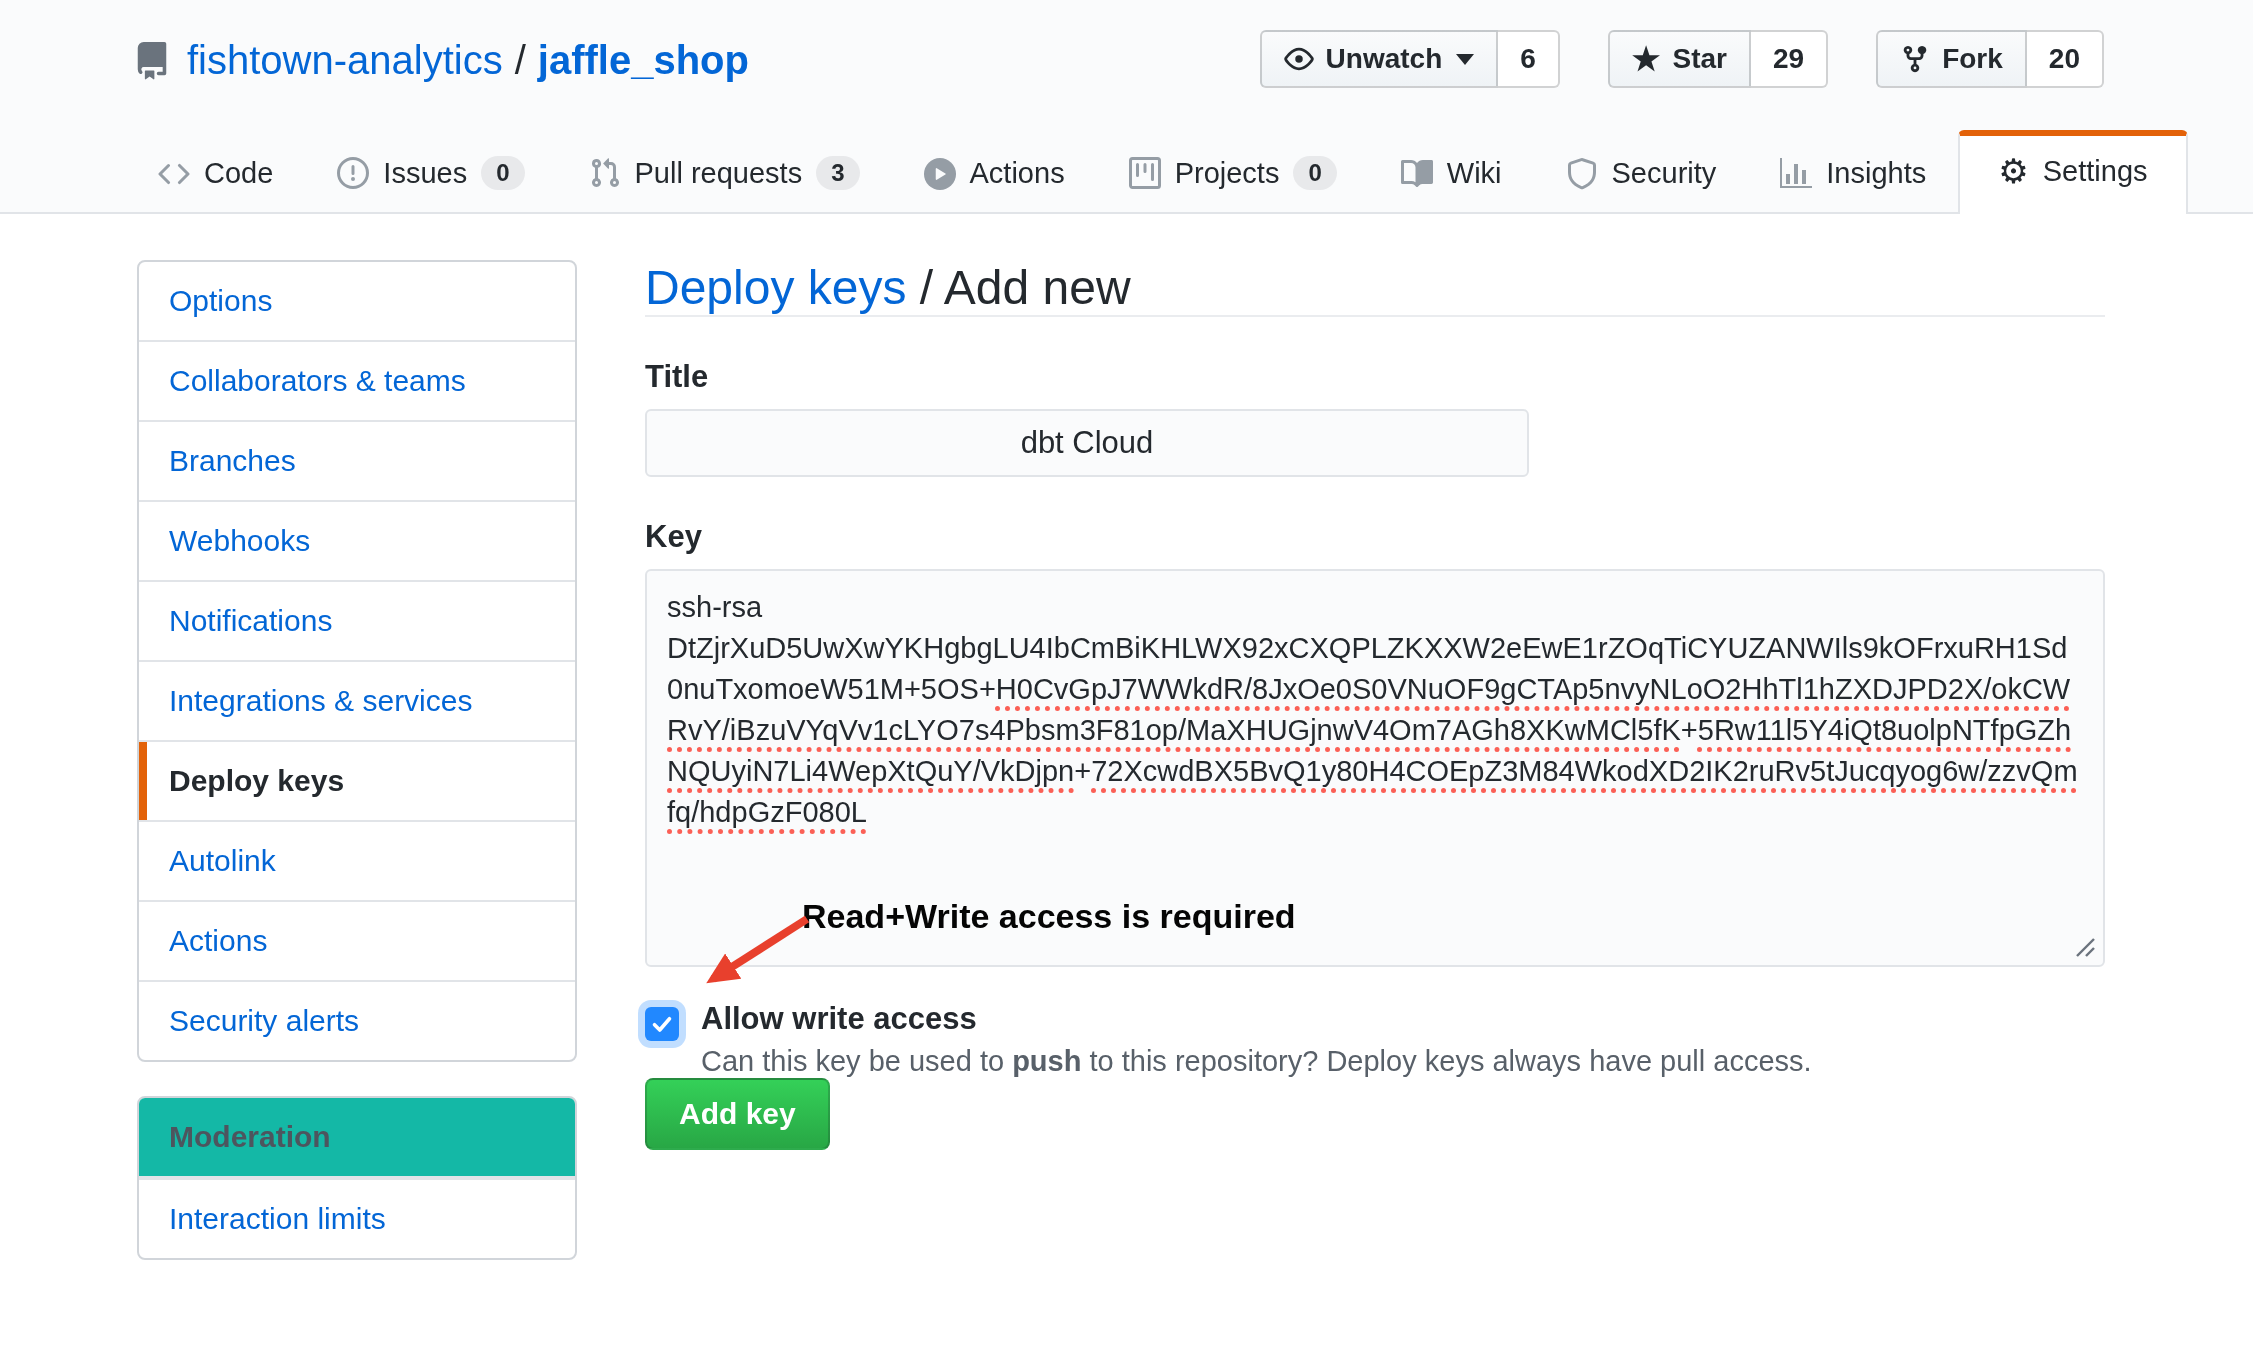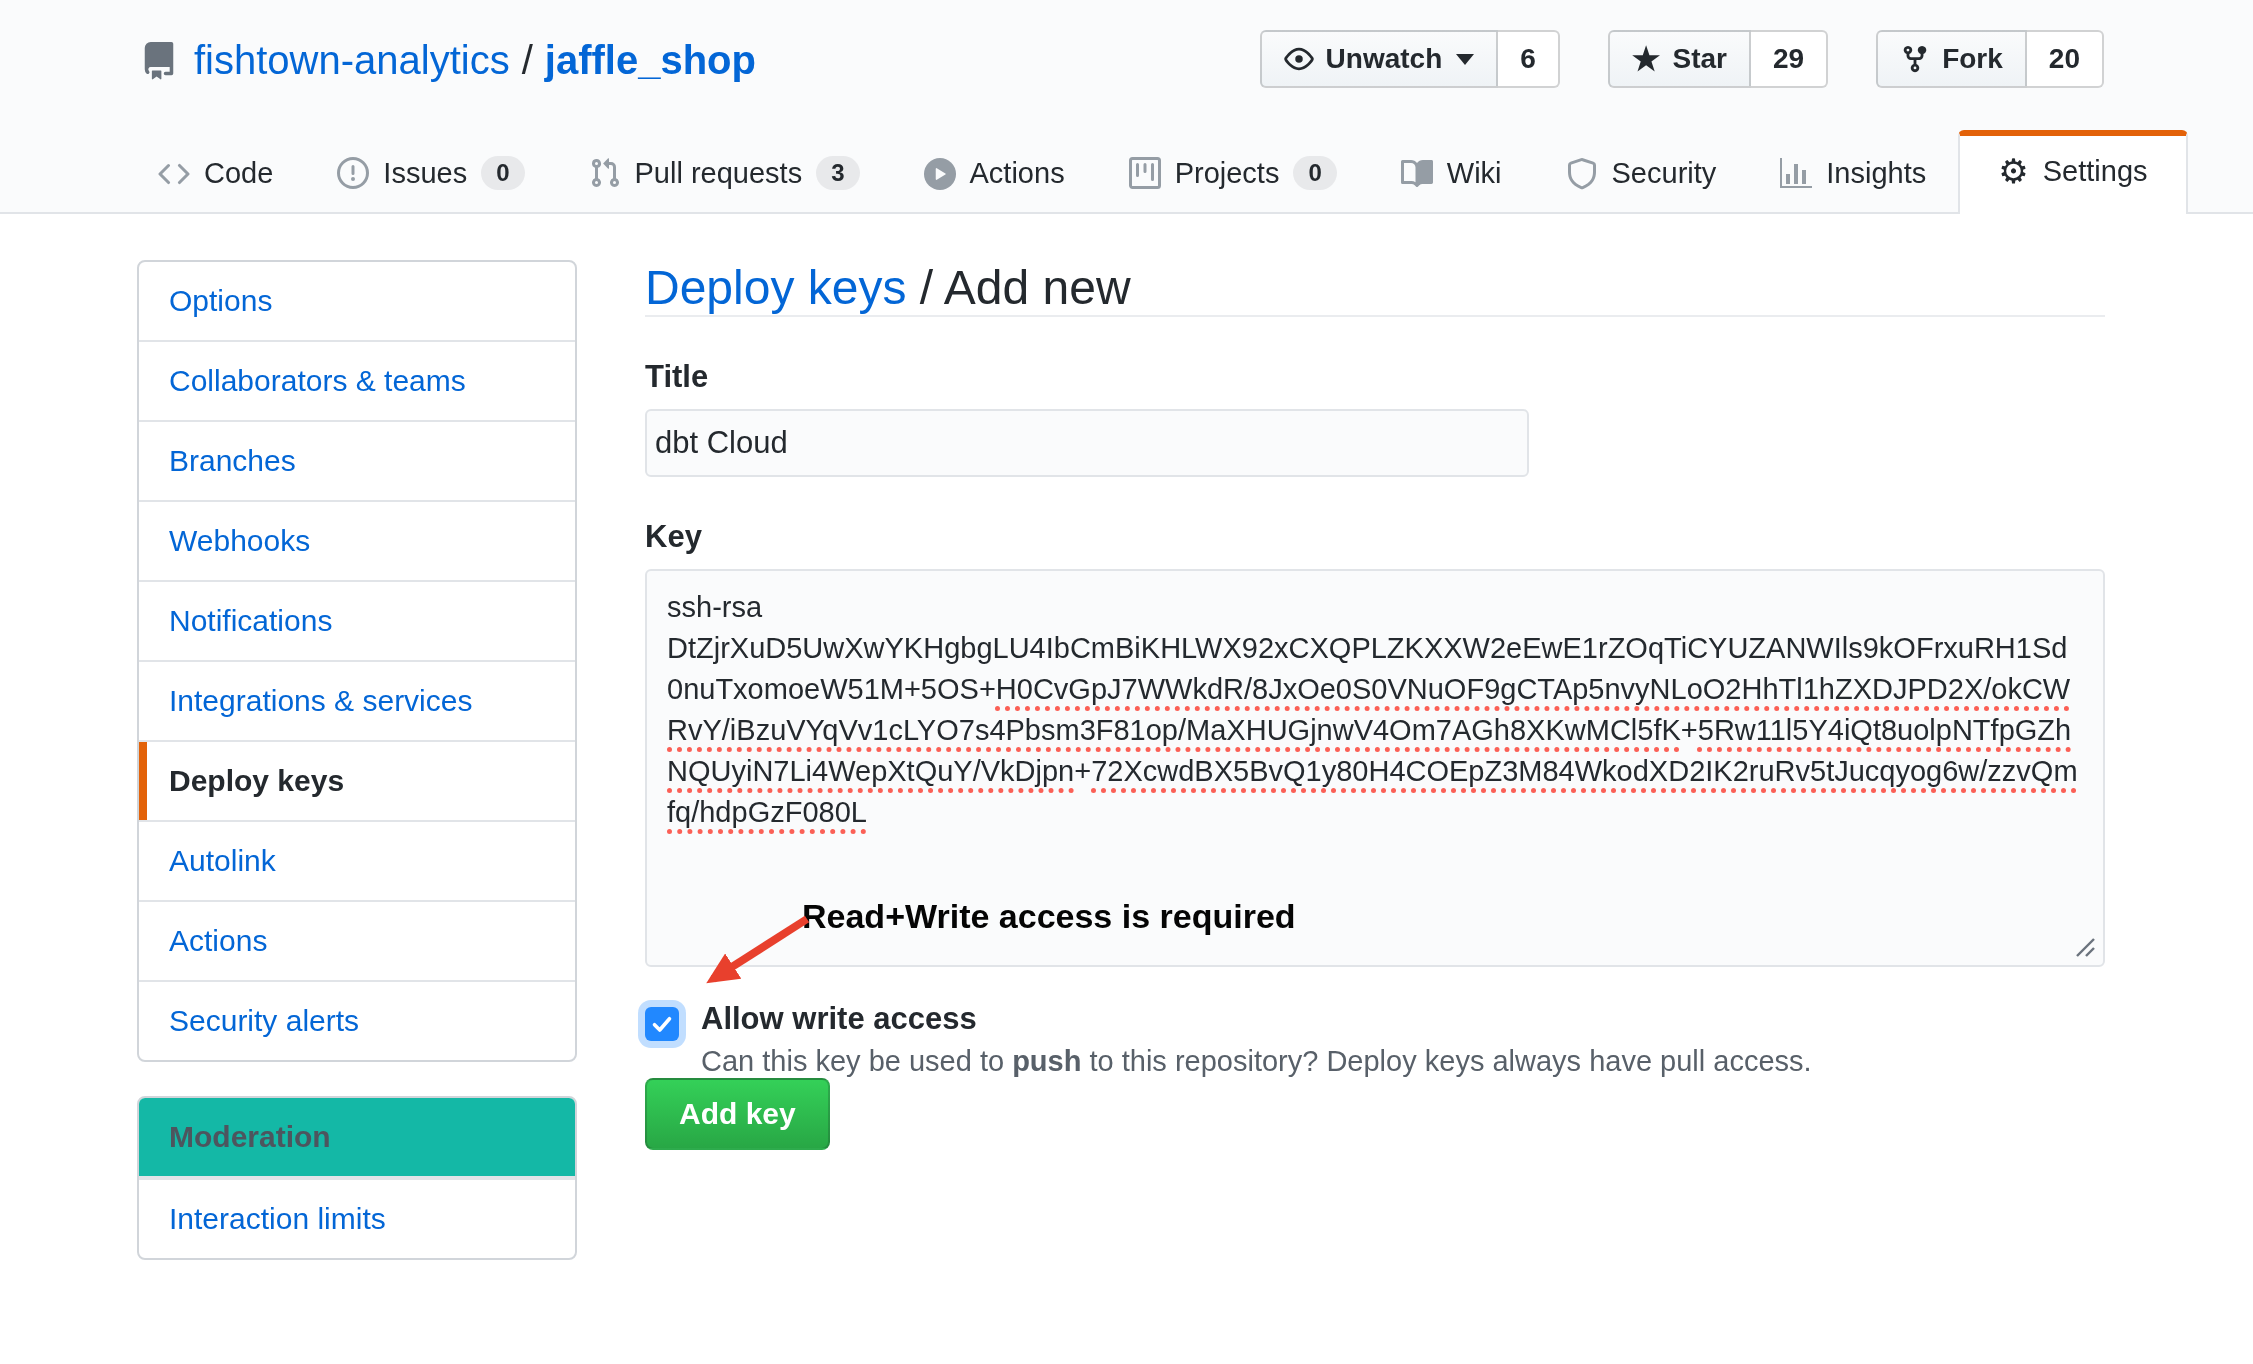--- a/index.html
+++ b/index.html
@@ -1,20 +1,20 @@
 <!DOCTYPE html>
 <html><head>
 <meta charset="utf-8">
 <style>
   * { margin:0; padding:0; box-sizing:border-box; }
   html,body { width:2253px; height:1364px; background:#fff; font-family:"Liberation Sans", sans-serif; color:#24292e; overflow:hidden; }
 
   
   .hd { position:relative; height:214px; background:#fafbfc; border-bottom:2px solid #e1e4e8; }
-  .crumb { position:absolute; top:38px; left:140px; display:flex; align-items:center; font-size:40px; }
+  .crumb { position:absolute; top:38px; left:133px; display:flex; align-items:center; font-size:40px; }
   .crumb svg { margin-right:16px; }
   .crumb a { color:#0366d6; text-decoration:none; }
   .crumb .sep { margin:0 12px; color:#24292e; }
   .crumb .repo { font-weight:700; }
 
   .actions { position:absolute; top:30px; right:149px; display:flex; gap:48px; }
   .btn-group { display:flex; }
   .btn-sm { display:flex; align-items:center; gap:12px; height:58px; padding:0 22px;
     font-size:28px; font-weight:600; color:#24292e; background:linear-gradient(180deg,#fafbfc,#eff3f6);
     border:2px solid rgba(27,31,35,.2); border-radius:6px 0 0 6px; cursor:pointer; }
@@ -43,21 +43,21 @@
   .side-box.mod { margin-top:34px; }
   .side-header { padding:22px 30px; font-size:30px; font-weight:700; color:#4d555e; background:#14b8a6; border-bottom:2px solid #e1e4e8; }
 
   main { margin-left:68px; width:1460px; }
   h2 { font-size:48px; font-weight:400; border-bottom:2px solid #eaecef; }
   h2 a { color:#0366d6; text-decoration:none; }
 
   .fgroup { margin-top:42px; }
   .flabel { display:block; font-size:31px; font-weight:700; margin-bottom:14px; }
   .title-input { width:884px; height:68px; padding:0 8px; font-size:31px; font-family:inherit; color:#24292e;
-    background:#fafbfc; border:2px solid #e1e4e8; border-radius:6px; outline:none; }
+    background:#fafbfc; border:2px solid #e1e4e8; border-radius:6px; outline:none;text-align:center; }
 
   .key-wrap { position:relative; width:1460px; height:398px; }
   .key-area { width:100%; height:100%; padding:16px 20px; background:#fafbfc; border:2px solid #e1e4e8; border-radius:6px;
     font-size:29px; line-height:41px; color:#24292e; overflow-wrap:break-word; word-wrap:break-word; cursor:text; }
   .miss { text-decoration:underline; text-decoration-style:dotted; text-decoration-color:#fb6056;
     text-decoration-thickness:5px; text-underline-offset:7px; text-decoration-skip-ink:none; }
   .annotation { position:absolute; left:157px; top:328px; font-size:34px; font-weight:700; color:#050505; }
   .arrow-svg { position:absolute; left:0; top:0; overflow:visible; pointer-events:none; }
   .resize { position:absolute; right:8px; bottom:8px; }
 

